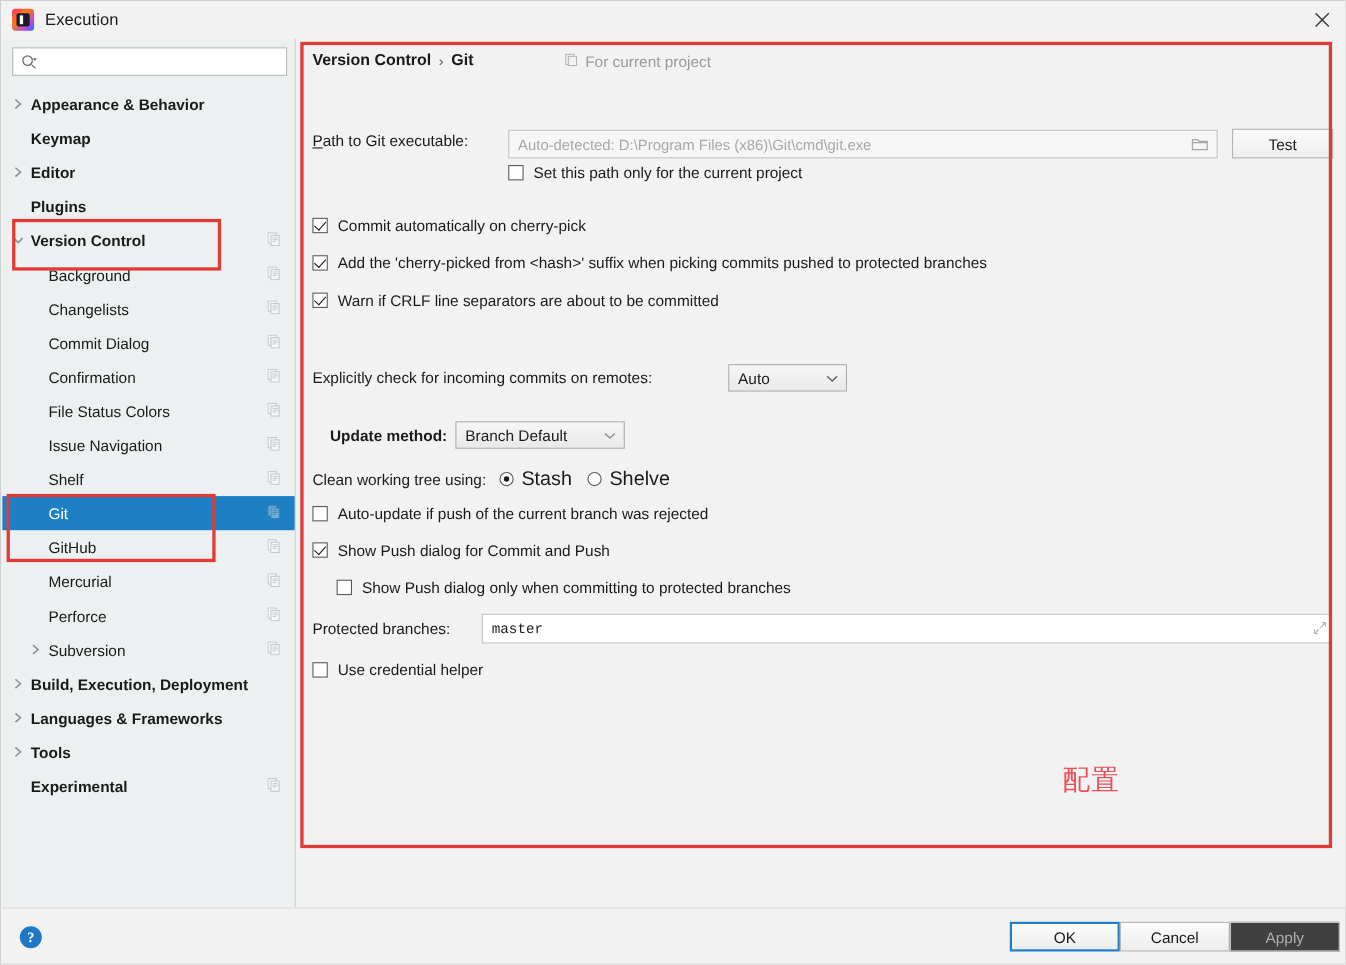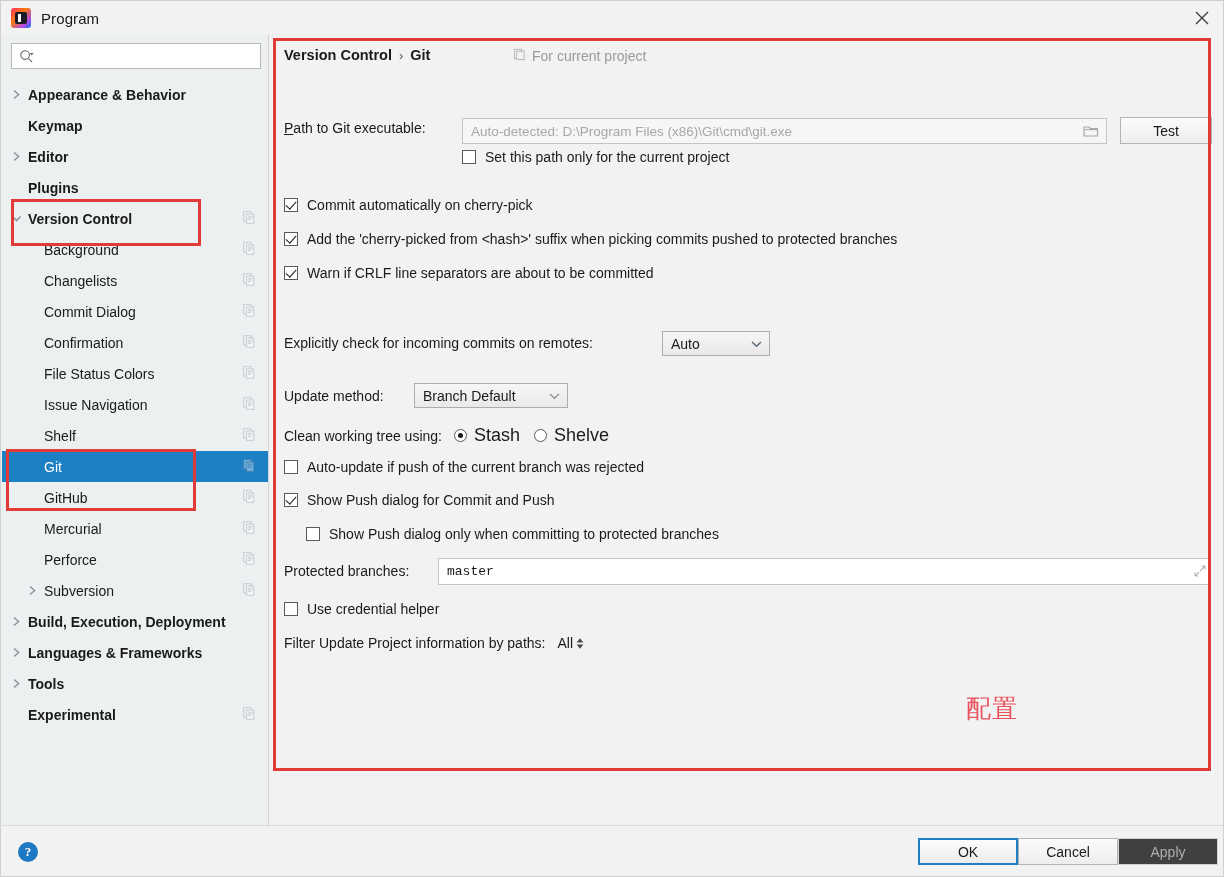--- a/index.html
+++ b/index.html
@@ -267,21 +267,21 @@
   }
   .btm-btn.disabled { color: #adadad; border-color: #d2d2d2; background: #404040; }
 </style>
 </head>
 <body>
 
 <div id="app">
 
   <div class="titlebar">
     <div class="app-icon"></div>
-    <div class="title-text">Program</div>
+    <div class="title-text">Execution</div>
     <div class="close-btn">
       <svg width="14" height="14" viewBox="0 0 14 14">
           <path d="M1 1 L13 13 M13 1 L1 13" stroke="#3a3a3a" stroke-width="1.3" fill="none"></path>
         </svg>
     </div>
   </div>
 
   <div class="sidebar">
 
     <div class="search-wrap">
@@ -536,21 +536,21 @@
     </div>
     <div class="combo" style="position:absolute; left:392px; top:296px; width:108px;">
       <span class="cval">Auto</span>
       <span class="carat">
         <svg width="11" height="8" viewBox="0 0 11 8">
             <path d="M1 2 L5.5 6.3 L10 2" fill="none" stroke="#5a6670" stroke-width="1.3"></path>
           </svg>
       </span>
     </div>
 
-    <div class="row" style="left:14px; top:353px;">
+    <div class="row" style="left:30px; top:353px;font-weight:bold;">
       <span class="lbl">Update method:</span>
     </div>
     <div class="combo" style="position:absolute; left:144px; top:348px; width:154px;">
       <span class="cval">Branch Default</span>
       <span class="carat">
         <svg width="11" height="8" viewBox="0 0 11 8">
             <path d="M1 2 L5.5 6.3 L10 2" fill="none" stroke="#8a9298" stroke-width="1.3"></path>
           </svg>
       </span>
     </div>
@@ -592,34 +592,20 @@
           <path d="M1 11 L5 7 M1 11 L1 7.6 M1 11 L4.4 11" stroke="#7a7a7a" stroke-width="1.1" fill="none"></path>
         </svg>
       </span>
     </div>
 
     <div class="row" style="left:14px; top:566px;">
       <span class="cb"></span>
       <span class="cb-label">Use credential helper</span>
     </div>
 
-    <div class="row" style="left:14px; top:600px;">
-      <span class="lbl">Filter Update Project information by paths:</span>
-      <span class="stepper" style="margin-left:12px;">
-        <span>All</span>
-        <span class="arrows">
-          <svg width="8" height="5" viewBox="0 0 8 5">
-              <path d="M4 0.3 L7.4 4.6 L0.6 4.6 Z" fill="#4a4a4a"></path>
-            </svg>
-          <svg width="8" height="5" viewBox="0 0 8 5">
-              <path d="M4 4.7 L0.6 0.4 L7.4 0.4 Z" fill="#4a4a4a"></path>
-            </svg>
-        </span>
-      </span>
-    </div>
 
     <div class="cjk-note" style="left:696px; top:657px;">配置</div>
 
   </div>
 
   <div class="ann" style="left:272px; top:37px; width:938px; height:733px;"></div>
   <div class="ann" style="left:10px; top:198px; width:190px; height:47px;"></div>
   <div class="ann" style="left:5px; top:448px; width:190px; height:62px;"></div>
 
   <div class="bottom">

